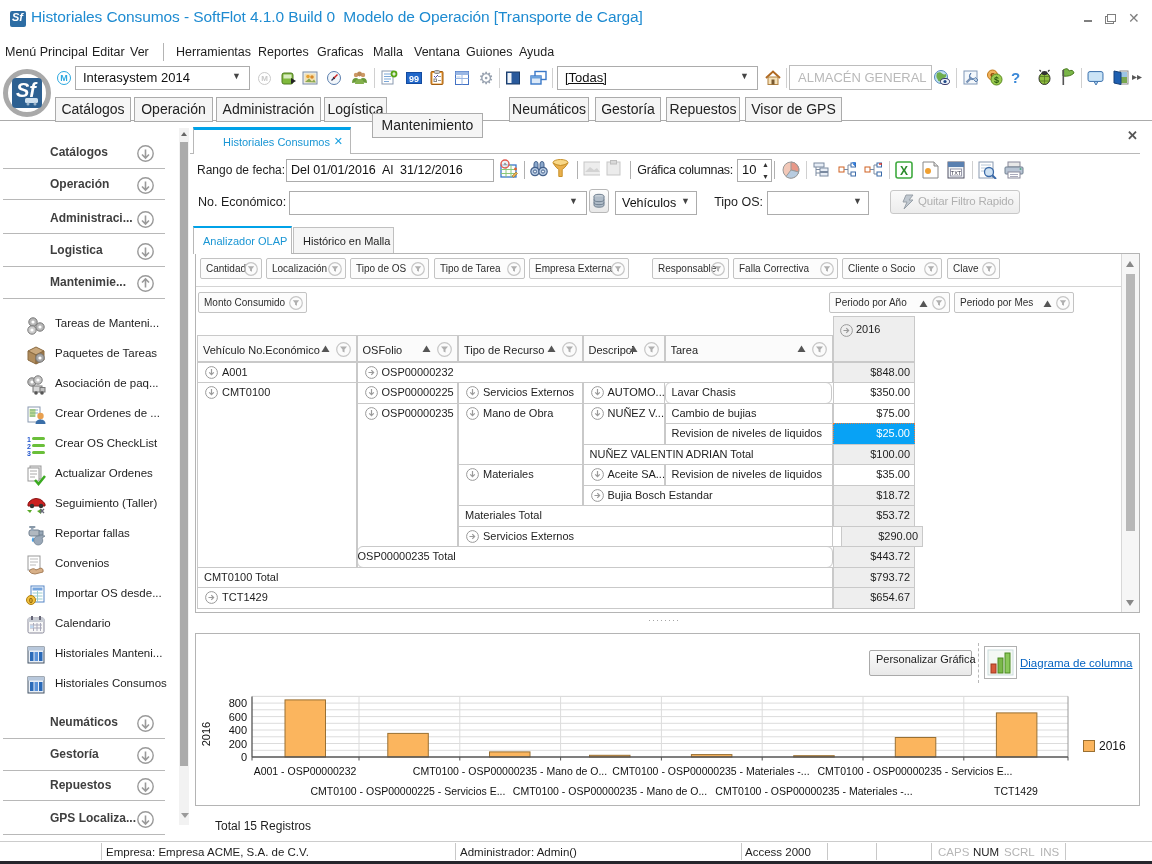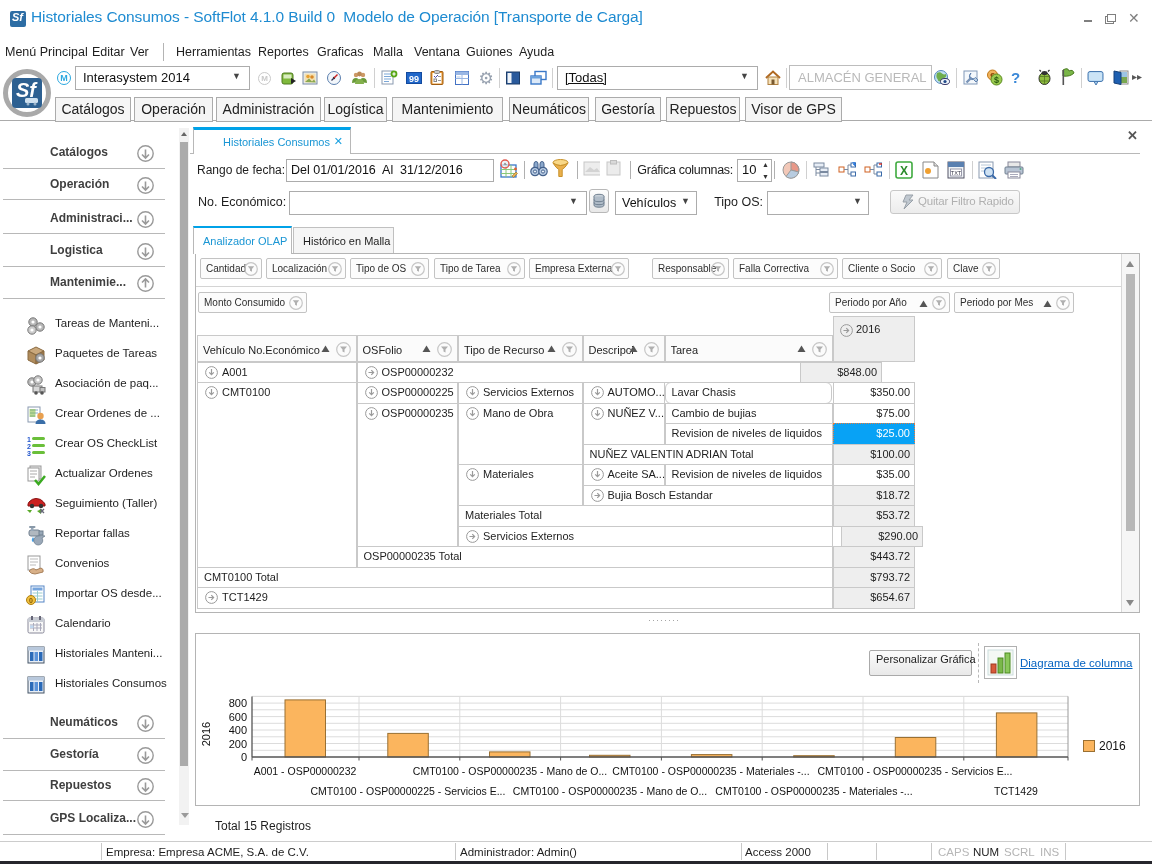--- a/index.html
+++ b/index.html
@@ -184,21 +184,21 @@
 </div>
 <div class="abs" style="left:956px;top:68px;width:1px;height:20px;background:#d0d0d0;"></div>
 <div class="abs" style="left:1081px;top:68px;width:1px;height:20px;background:#d0d0d0;"></div>
 <div class="tx" style="left:1132px;top:71px;font-size:10px;color:#555;">▸▸</div>
 
 <div class="line" style="left:0;top:120px;width:1152px;height:1px;"></div>
 <div class="tab1" style="left:55px;width:74px;">Catálogos</div>
 <div class="tab1" style="left:134px;width:77px;">Operación</div>
 <div class="tab1" style="left:216px;width:103px;">Administración</div>
 <div class="tab1" style="left:324px;width:61px;font-size:14px;">Logística</div>
-<div class="tab1" style="left:392px;width:109px;">Mantenimiento</div>
+<div class="tab1" style="left:372px;width:109px;margin-top:16px;">Mantenimiento</div>
 <div class="tab1" style="left:509px;width:78px;">Neumáticos</div>
 <div class="tab1" style="left:595px;width:64px;font-size:14px;">Gestoría</div>
 <div class="tab1" style="left:666px;width:72px;font-size:14px;">Repuestos</div>
 <div class="tab1" style="left:745px;width:95px;">Visor de GPS</div>
 
 <div class="shead" style="top:154px;">
       <span>Catálogos</span>
       <svg style="position:absolute;left:137px;top:-9px" width="17" height="17">
         <circle cx="8.5" cy="8.5" r="7.7" fill="none" stroke="#9a9a9a" stroke-width="1.4"></circle>
         <path d="M8.5 4.5v8M5 9.5l3.5 3.5L12 9.5" stroke="#9a9a9a" stroke-width="1.6" fill="none"></path>
@@ -638,21 +638,21 @@
       </svg>
     </div>
 <div class="pc" style="left:197px;top:361.5px;width:159.5px;height:21.5px;box-sizing:border-box;background:#fff;padding-left:4px;"><svg style="display:inline-block;vertical-align:-3px;margin:0 4px 0 3px" width="13" height="13">
         <circle cx="6.5" cy="6.5" r="5.9" fill="none" stroke="#9a9a9a"></circle>
         <path d="M6.5 3v5M4.2 6.3L6.5 8.6L8.8 6.3" stroke="#9a9a9a" stroke-width="1.2" fill="none"></path>
       </svg>A001</div>
 <div class="pc" style="left:356.5px;top:361.5px;width:476.5px;height:21.5px;box-sizing:border-box;background:#fff;padding-left:4px;"><svg style="display:inline-block;vertical-align:-3px;margin:0 4px 0 3px" width="13" height="13">
         <circle cx="6.5" cy="6.5" r="5.9" fill="none" stroke="#9a9a9a"></circle>
         <path d="M3.5 6.5h5M6.3 4.2L8.6 6.5L6.3 8.8" stroke="#9a9a9a" stroke-width="1.2" fill="none"></path>
       </svg>OSP00000232</div>
-<div class="pv" style="left:800px;top:361.5px;width:82px;height:21.5px;box-sizing:border-box;background:#eeeeee;">$848.00</div>
+<div class="pv" style="left:833px;top:361.5px;width:82px;height:21.5px;box-sizing:border-box;background:#eeeeee;">$848.00</div>
 <div class="pc" style="left:197px;top:382.0px;width:159.5px;height:206.0px;box-sizing:border-box;background:#fff;padding-left:4px;"><svg style="display:inline-block;vertical-align:-3px;margin:0 4px 0 3px" width="13" height="13">
         <circle cx="6.5" cy="6.5" r="5.9" fill="none" stroke="#9a9a9a"></circle>
         <path d="M6.5 3v5M4.2 6.3L6.5 8.6L8.8 6.3" stroke="#9a9a9a" stroke-width="1.2" fill="none"></path>
       </svg>CMT0100</div>
 <div class="pc" style="left:356.5px;top:382.0px;width:101.5px;height:21.5px;box-sizing:border-box;background:#fff;padding-left:4px;"><svg style="display:inline-block;vertical-align:-3px;margin:0 4px 0 3px" width="13" height="13">
         <circle cx="6.5" cy="6.5" r="5.9" fill="none" stroke="#9a9a9a"></circle>
         <path d="M6.5 3v5M4.2 6.3L6.5 8.6L8.8 6.3" stroke="#9a9a9a" stroke-width="1.2" fill="none"></path>
       </svg>OSP00000225</div>
 <div class="pc" style="left:458px;top:382.0px;width:124.5px;height:21.5px;box-sizing:border-box;background:#fff;padding-left:4px;"><svg style="display:inline-block;vertical-align:-3px;margin:0 4px 0 3px" width="13" height="13">
         <circle cx="6.5" cy="6.5" r="5.9" fill="none" stroke="#9a9a9a"></circle>
@@ -697,21 +697,21 @@
         <path d="M3.5 6.5h5M6.3 4.2L8.6 6.5L6.3 8.8" stroke="#9a9a9a" stroke-width="1.2" fill="none"></path>
       </svg>Bujia Bosch Estandar</div>
 <div class="pv" style="left:833px;top:484.5px;width:82px;height:21.5px;box-sizing:border-box;background:#eeeeee;">$18.72</div>
 <div class="pc" style="left:458px;top:505.0px;width:375px;height:21.5px;box-sizing:border-box;background:#fff;padding-left:6px;">Materiales Total</div>
 <div class="pv" style="left:833px;top:505.0px;width:82px;height:21.5px;box-sizing:border-box;background:#eeeeee;">$53.72</div>
 <div class="pc" style="left:458px;top:525.5px;width:375px;height:21.5px;box-sizing:border-box;background:#fff;padding-left:4px;"><svg style="display:inline-block;vertical-align:-3px;margin:0 4px 0 3px" width="13" height="13">
         <circle cx="6.5" cy="6.5" r="5.9" fill="none" stroke="#9a9a9a"></circle>
         <path d="M3.5 6.5h5M6.3 4.2L8.6 6.5L6.3 8.8" stroke="#9a9a9a" stroke-width="1.2" fill="none"></path>
       </svg>Servicios Externos</div>
 <div class="pv" style="left:833px;top:525.5px;width:82px;height:21.5px;box-sizing:border-box;background:#eeeeee;margin-left:8px;">$290.00</div>
-<div class="pc" style="left:356.5px;top:546.0px;width:476.5px;height:21.5px;box-sizing:border-box;background:#fff;padding-left:6px;">OSP00000235 Total</div>
+<div class="pc" style="left:356.5px;top:546.0px;width:476.5px;height:21.5px;box-sizing:border-box;background:#fff;border-radius:6px;">OSP00000235 Total</div>
 <div class="pv" style="left:833px;top:546.0px;width:82px;height:21.5px;box-sizing:border-box;background:#eeeeee;">$443.72</div>
 <div class="pc" style="left:197px;top:566.5px;width:636px;height:21.5px;box-sizing:border-box;background:#fff;padding-left:6px;">CMT0100 Total</div>
 <div class="pv" style="left:833px;top:566.5px;width:82px;height:21.5px;box-sizing:border-box;background:#eeeeee;">$793.72</div>
 <div class="pc" style="left:197px;top:587.0px;width:636px;height:21.5px;box-sizing:border-box;background:#fff;padding-left:4px;"><svg style="display:inline-block;vertical-align:-3px;margin:0 4px 0 3px" width="13" height="13">
         <circle cx="6.5" cy="6.5" r="5.9" fill="none" stroke="#9a9a9a"></circle>
         <path d="M3.5 6.5h5M6.3 4.2L8.6 6.5L6.3 8.8" stroke="#9a9a9a" stroke-width="1.2" fill="none"></path>
       </svg>TCT1429</div>
 <div class="pv" style="left:833px;top:587.0px;width:82px;height:21.5px;box-sizing:border-box;background:#eeeeee;">$654.67</div>
 <div class="abs" style="left:1121px;top:254px;width:18px;height:358px;background:#f6f6f6;border-left:1px solid #d8d8d8;box-sizing:border-box;"></div>
 <div class="abs" style="left:1126px;top:261px;width:0;height:0;border-left:4.5px solid transparent;border-right:4.5px solid transparent;border-bottom:6px solid #888;"></div>

